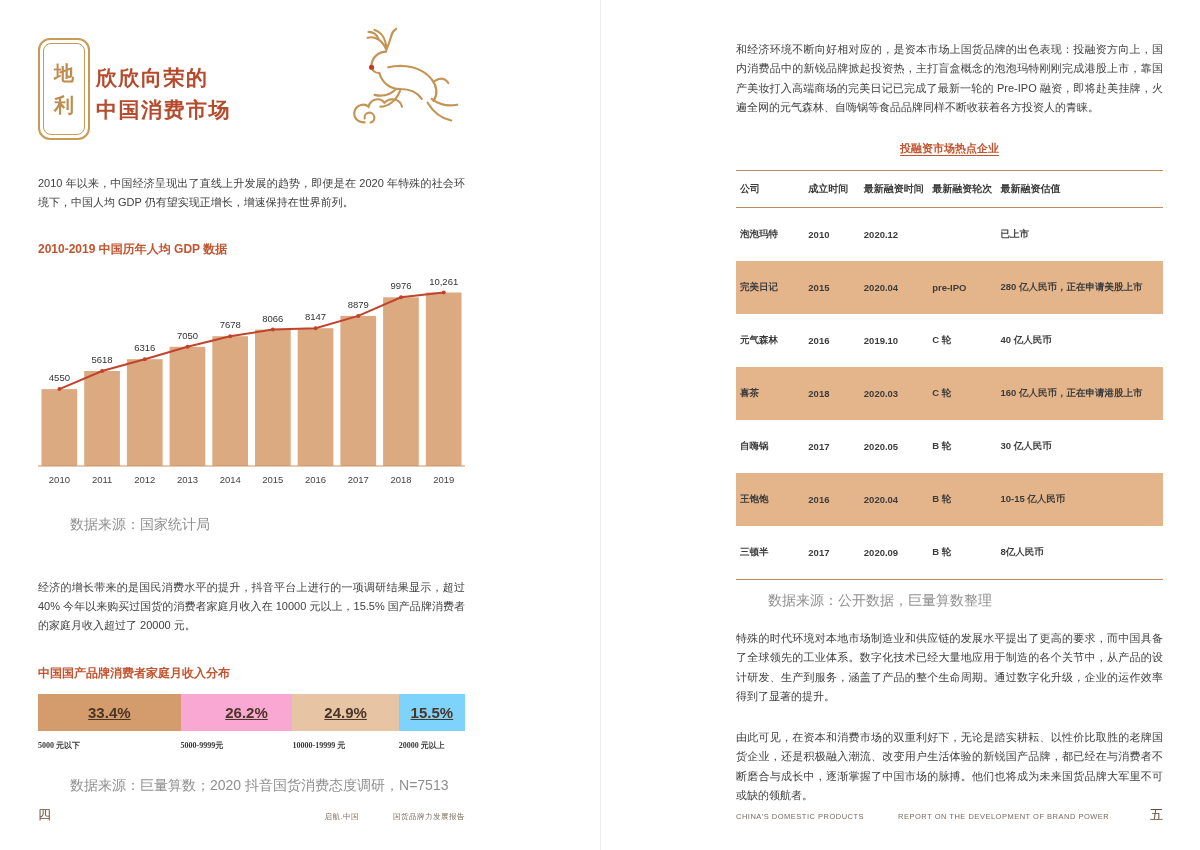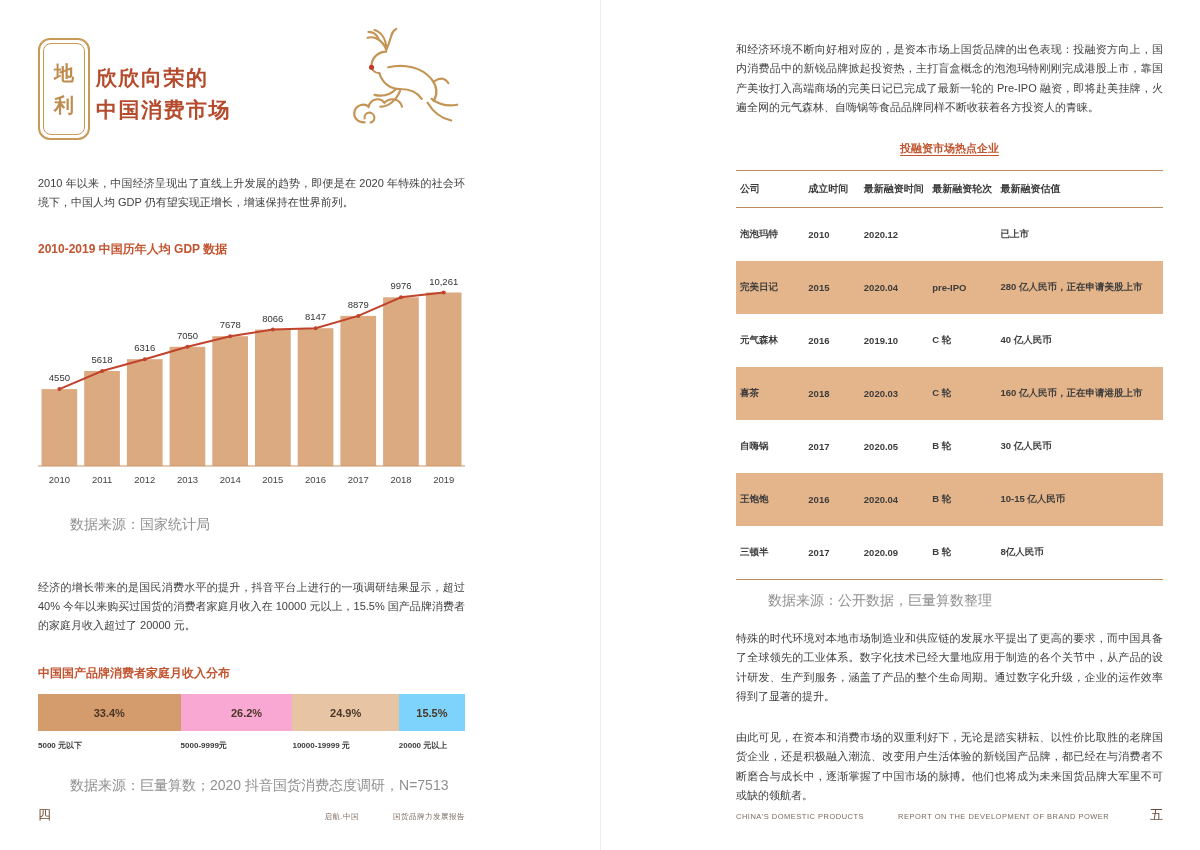--- a/index.html
+++ b/index.html
@@ -21,22 +21,22 @@
   .body-text{font-size:11px;line-height:1.75;text-align:justify;color:#404040;}
   .chart-title{font-size:12px;font-weight:bold;color:#c2542f;}
   .source{font-size:14px;color:#8f8f8f;padding-left:32px;}
 
   .mt6{margin-top:10px;} .mt8{margin-top:8px;} .mt10{margin-top:10px;}
   .mt12{margin-top:12px;} .mt22{margin-top:22px;} .mt26{margin-top:26px;} .mt28{margin-top:28px;}
   .mt30{margin-top:30px;} .mt40{margin-top:19px;} .mt44{margin-top:44px;}
 
   
   .stack-bar{display:flex;height:37px;margin-top:12px;}
-  .stack-seg{display:flex;align-items:center;justify-content:center;font-size:11px;font-weight:bold;color:#4a3526;}
-  .stack-labels{display:flex;margin-top:9px;}
+  .stack-seg{display:flex;align-items:center;justify-content:center;font-size:15px;font-weight:bold;color:#4a3526;text-decoration:underline;}
+  .stack-labels{display:flex;margin-top:9px;font-family:Liberation Serif, serif;}
   .stack-label{font-size:8px;font-weight:bold;color:#3a3a3a;white-space:nowrap;}
 
   
   .table-title{font-size:11px;font-weight:bold;color:#c2542f;text-align:center;margin-top:24px;text-decoration:underline;text-underline-offset:3px;}
   .fund-table{width:100%;border-collapse:collapse;margin-top:14px;}
   .fund-table th{font-size:10px;font-weight:bold;color:#3c3c3c;text-align:left;padding:11px 4px;border-top:1px solid #bd8c5e;border-bottom:1px solid #bd8c5e;}
   .fund-table td{font-size:9.5px;font-weight:bold;color:#3c3c3c;padding:20px 4px;}
   .fund-table tbody tr.tan{background:#e4b58a;}
   .fund-table tbody tr:last-child td{border-bottom:1px solid #bd8c5e;}
 

